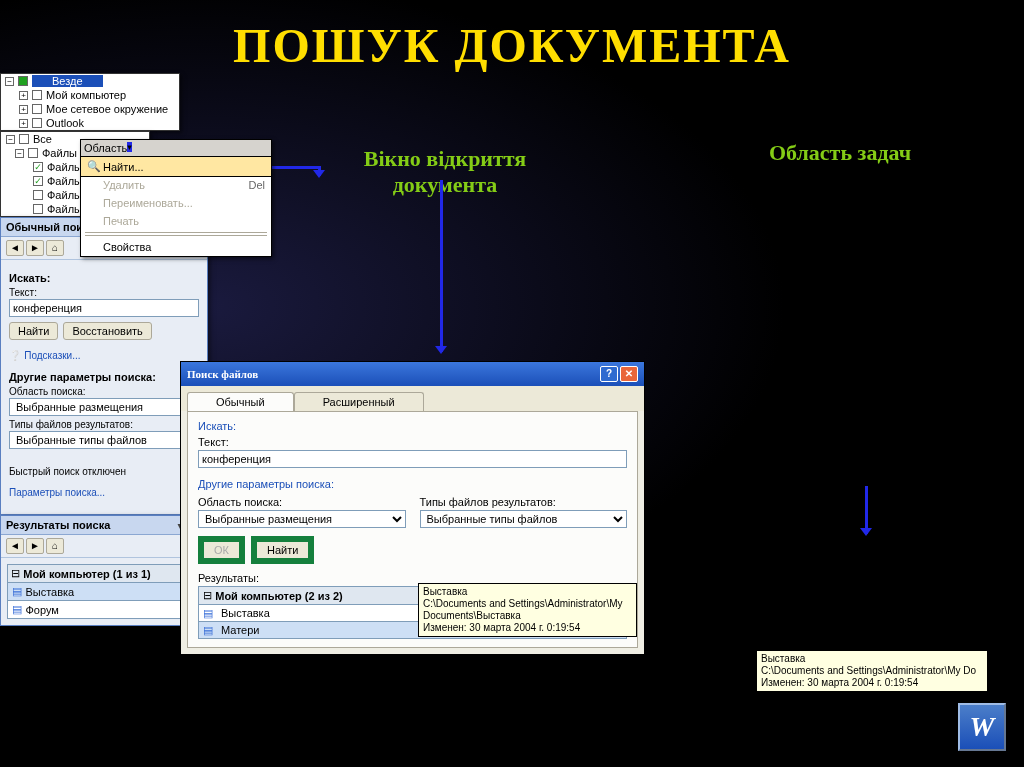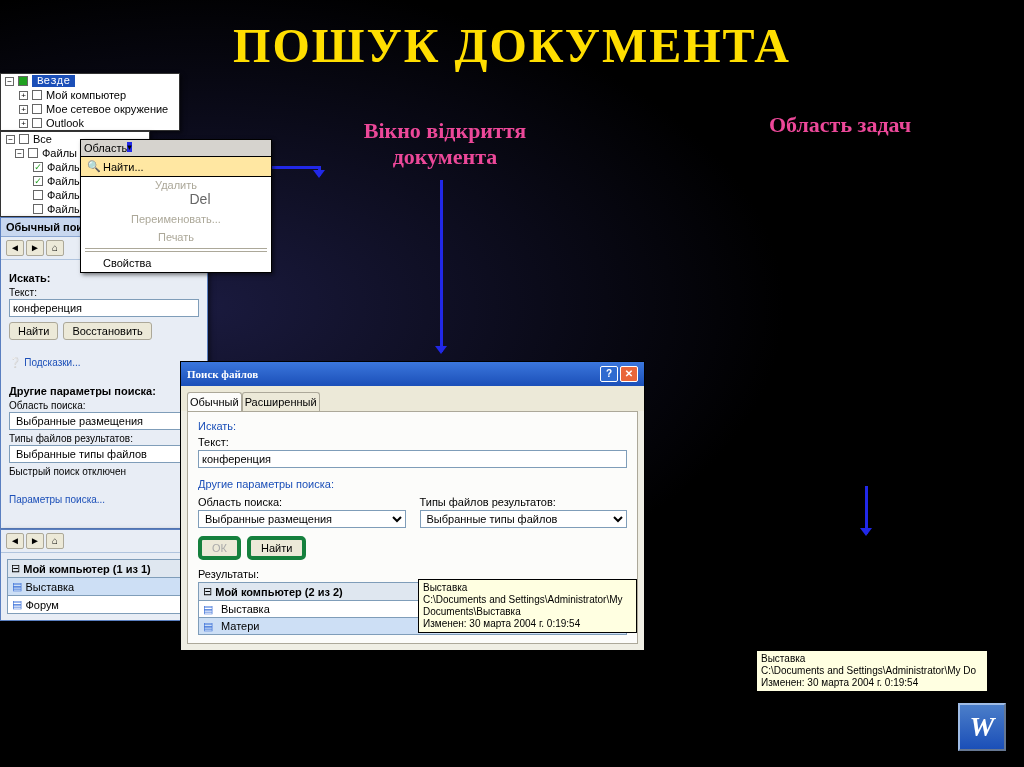--- a/index.html
+++ b/index.html
@@ -19,91 +19,92 @@
     font-size: 48px;
     font-weight: bold;
     color: #ffde00;
     padding-top: 18px;
     letter-spacing: 2px;
   }
   .caption {
     font-family: "Comic Sans MS", cursive;
     font-size: 22px;
     font-weight: bold;
-    color: #ec4899;
+    color: #84cc16;
     text-align: center;
     position: absolute;
+    margin-top: 28px;
   }
   .panel {
     position: absolute;
     background: #efeee4;
     border: 1px solid #000;
   }
   
   .ctxmenu { left: 80px; top: 139px; width: 192px; box-shadow: 2px 2px 4px rgba(0,0,0,.5);}
   .ctxmenu .header { background:#d6d3ce; font-size:11px; padding:2px 3px; border-bottom:1px solid #aca899;}
   .ctxmenu .header .arrow{font-size:9px;}
   .ctxmenu .items{background:#fff;}
   .ctxmenu .item{display:flex;align-items:center;padding:3px 6px;}
   .ctxmenu .item.hl{background:#ffe7a2;border:1px solid #000;margin:-1px;}
   .ctxmenu .item .ic{width:16px;display:inline-block;}
   .ctxmenu .item .lbl{flex:1;}
-  .ctxmenu .item .sc{color:#666;font-size:14px;margin-left:48px;}
-  .ctxmenu .item.dis{color:#aca899;flex-direction:column;}
+  .ctxmenu .item .sc{color:#666;font-size:11px;margin-left:48px;}
+  .ctxmenu .item.dis{color:#aca899;}
   .ctxmenu .sep{height:1px;background:#aca899;margin:2px 4px;}
   
   .dialog{left:180px;top:361px;width:465px;}
   .dialog .titlebar{background:linear-gradient(#3b77dd,#1b4fb8);color:#fff;font-weight:bold;padding:4px 6px;display:flex;align-items:center;}
   .dialog .titlebar .t{flex:1;font-family:Liberation Serif, serif;}
   .dialog .titlebar .wbtn{width:18px;height:16px;background:#e9663a;border:1px solid #fff;font-size:10px;color:#fff;text-align:center;line-height:14px;margin-left:2px;border-radius:2px;}
   .dialog .titlebar .wbtn.help{background:#2f6bd0;}
   .dialog .tabs{background:#ece9d8;padding:6px 6px 0 6px;display:flex;gap:0;}
-  .dialog .tab{background:#fcfcfa;border:1px solid #aca899;border-bottom:none;padding:3px 2px;font-size:11px;border-radius:3px 3px 0 0;}
+  .dialog .tab{background:#fcfcfa;border:1px solid #aca899;border-bottom:none;padding:3px 28px;font-size:11px;border-radius:3px 3px 0 0;}
   .dialog .tab.inactive{background:#ece9d8;}
   .dialog .body{background:#fcfcfa;border:1px solid #aca899;margin:0 6px 6px 6px;padding:8px 10px;}
   .dialog .body .group-hd{color:#1b4fb8;font-weight:normal;margin-bottom:2px;}
   .dialog .body .lbl{font-size:11px;margin:4px 0 2px 0;}
   .dialog .body input.txt{width:100%;border:1px solid #7f9db9;padding:2px 3px;font-size:11px;}
   .dialog .body .row2{display:flex;gap:14px;}
   .dialog .body .row2 > div{flex:1;}
   .dialog .body select{width:100%;border:1px solid #7f9db9;padding:1px 2px;font-size:11px;background:#fff;}
   .dialog .body .btnrow{display:flex;gap:6px;margin:8px 0;}
-  .dialog .body button{border:4px solid #15803d;background:#ece9d8;padding:2px 10px;font-size:11px;border-radius:5px;}
+  .dialog .body button{border:6px solid #15803d;background:#ece9d8;padding:2px 10px;font-size:11px;border-radius:0;}
   .dialog .body .results-hd{display:flex;align-items:center;background:#dfe7f0;padding:2px 4px;border:1px solid #7f9db9;}
   .dialog .body .result-row{display:flex;align-items:center;padding:2px 4px;border:1px solid #7f9db9;border-top:none;background:#fff;}
   .dialog .body .result-row .ic{width:14px;height:12px;margin-right:4px;}
   .dialog .body .result-row.sel{background:#cddff5;}
   .dialog .body .tooltip{position:absolute;background:#ffffe1;border:1px solid #000;padding:2px 4px;font-size:10px;line-height:12px;left:230px;bottom:10px;z-index:5;}
   
   .tree-pop{left:63px;top:542px;width:180px;background:#fff;border:1px solid #333;box-shadow:2px 2px 4px rgba(0,0,0,.5);}
   .tree-pop .node{display:flex;align-items:center;padding:1px 4px;gap:4px;}
   .tree-pop .node .box{width:9px;height:9px;border:1px solid #666;font-size:8px;line-height:8px;text-align:center;}
   .tree-pop .node .chk{width:10px;height:10px;border:1px solid #666;}
-  .tree-pop .node.root .lbl{background:#1b4fb8;color:#fff;padding:0 5px;font-family:Liberation Mono, monospace;}
+  .tree-pop .node.root .lbl{background:#1b4fb8;color:#fff;padding:0 20px;}
   
   .ft-pop{left:543px;top:546px;width:150px;background:#fff;border:1px solid #333;box-shadow:2px 2px 4px rgba(0,0,0,.5);}
   .ft-pop .node{display:flex;align-items:center;padding:1px 5px;gap:4px;}
   .ft-pop .node .box{width:9px;height:9px;border:1px solid #666;font-size:8px;line-height:8px;text-align:center;}
   .ft-pop .node .chk{width:10px;height:10px;border:1px solid #666;display:flex;align-items:center;justify-content:center;font-size:9px;color:#21a121;}
   
   .taskpane{left:764px;top:148px;width:208px;background:#e8edf5;border:1px solid #5a7fc0;box-shadow:2px 2px 5px rgba(0,0,0,.5);}
   .tp-title{background:#c8d7ef;display:flex;align-items:center;padding:3px 5px;border-bottom:1px solid #8ba7d2;}
   .tp-title .t{flex:1;font-weight:bold;font-size:11px;}
   .tp-title .btn{font-size:10px;padding:0 3px;color:#444;}
   .tp-nav{display:flex;gap:2px;padding:3px 5px;border-bottom:1px solid #b0c4de;}
   .tp-nav .navbtn{width:18px;height:16px;border:1px solid #aca899;background:#ece9d8;font-size:10px;text-align:center;line-height:14px;border-radius:2px;}
   .tp-body{padding:6px 8px;}
   .tp-body .sect-hd{font-weight:bold;font-size:11px;margin-top:6px;margin-bottom:3px;}
   .tp-body .lbl{font-size:10px;margin:3px 0 1px 0;}
   .tp-body input.txt{width:100%;border:1px solid #7f9db9;padding:2px 3px;font-size:11px;}
   .tp-body select{width:100%;border:1px solid #7f9db9;padding:1px 2px;font-size:11px;background:#fff;}
   .tp-body .btnrow{display:flex;gap:5px;margin:5px 0;}
   .tp-body button{border:1px solid #aca899;background:#ece9d8;padding:2px 8px;font-size:11px;border-radius:3px;}
-  .tp-body .link{color:#1b4fb8;font-size:10px;margin:17px 0;display:block;}
-  .tp-body .note{font-size:10px;margin-top:3px;}
+  .tp-body .link{color:#1b4fb8;font-size:10px;margin:10px 0;display:block;}
+  .tp-body .note{font-size:10px;margin-top:17px;}
   
   .respane{left:767px;top:542px;width:206px;background:#e8edf5;border:1px solid #5a7fc0;box-shadow:2px 2px 5px rgba(0,0,0,.5);}
   .respane .body{padding:6px;}
   .respane .hd{display:flex;align-items:center;background:#dfe7f0;padding:2px 3px;border:1px solid #7f9db9;font-size:11px;}
   .respane .row{display:flex;align-items:center;padding:2px 4px;border:1px solid #7f9db9;border-top:none;background:#fff;font-size:11px;}
   .respane .row.sel{background:#cddff5;}
   
   .arrow{position:absolute;background:#2128e8;z-index:0;}
   .arrow.vert{width:3px;}
   .arrow.vert::after{content:"";position:absolute;bottom:-8px;left:-5px;border:6px solid transparent;border-top:8px solid #2128e8;}
@@ -280,20 +281,25 @@
     <div class="lbl">Область поиска:</div>
     <select><option>Выбранные размещения</option></select>
     <div class="lbl">Типы файлов результатов:</div>
     <select><option>Выбранные типы файлов</option></select>
     <div class="note">Быстрый поиск отключен</div>
     <a class="link">Параметры поиска...</a>
   </div>
 </div>
 
 <div class="respane">
+  <div class="tp-title">
+    <span class="t">Результаты поиска</span>
+    <span class="btn">▾</span>
+    <span class="btn">✕</span>
+  </div>
   <div class="tp-nav">
     <span class="navbtn">◄</span>
     <span class="navbtn">►</span>
     <span class="navbtn">⌂</span>
   </div>
   <div class="body">
     <div class="hd">
         <span style="margin-right:3px;">⊟</span>
         <span style="font-weight:bold;">Мой компьютер  (1 из 1)</span>
       </div>

